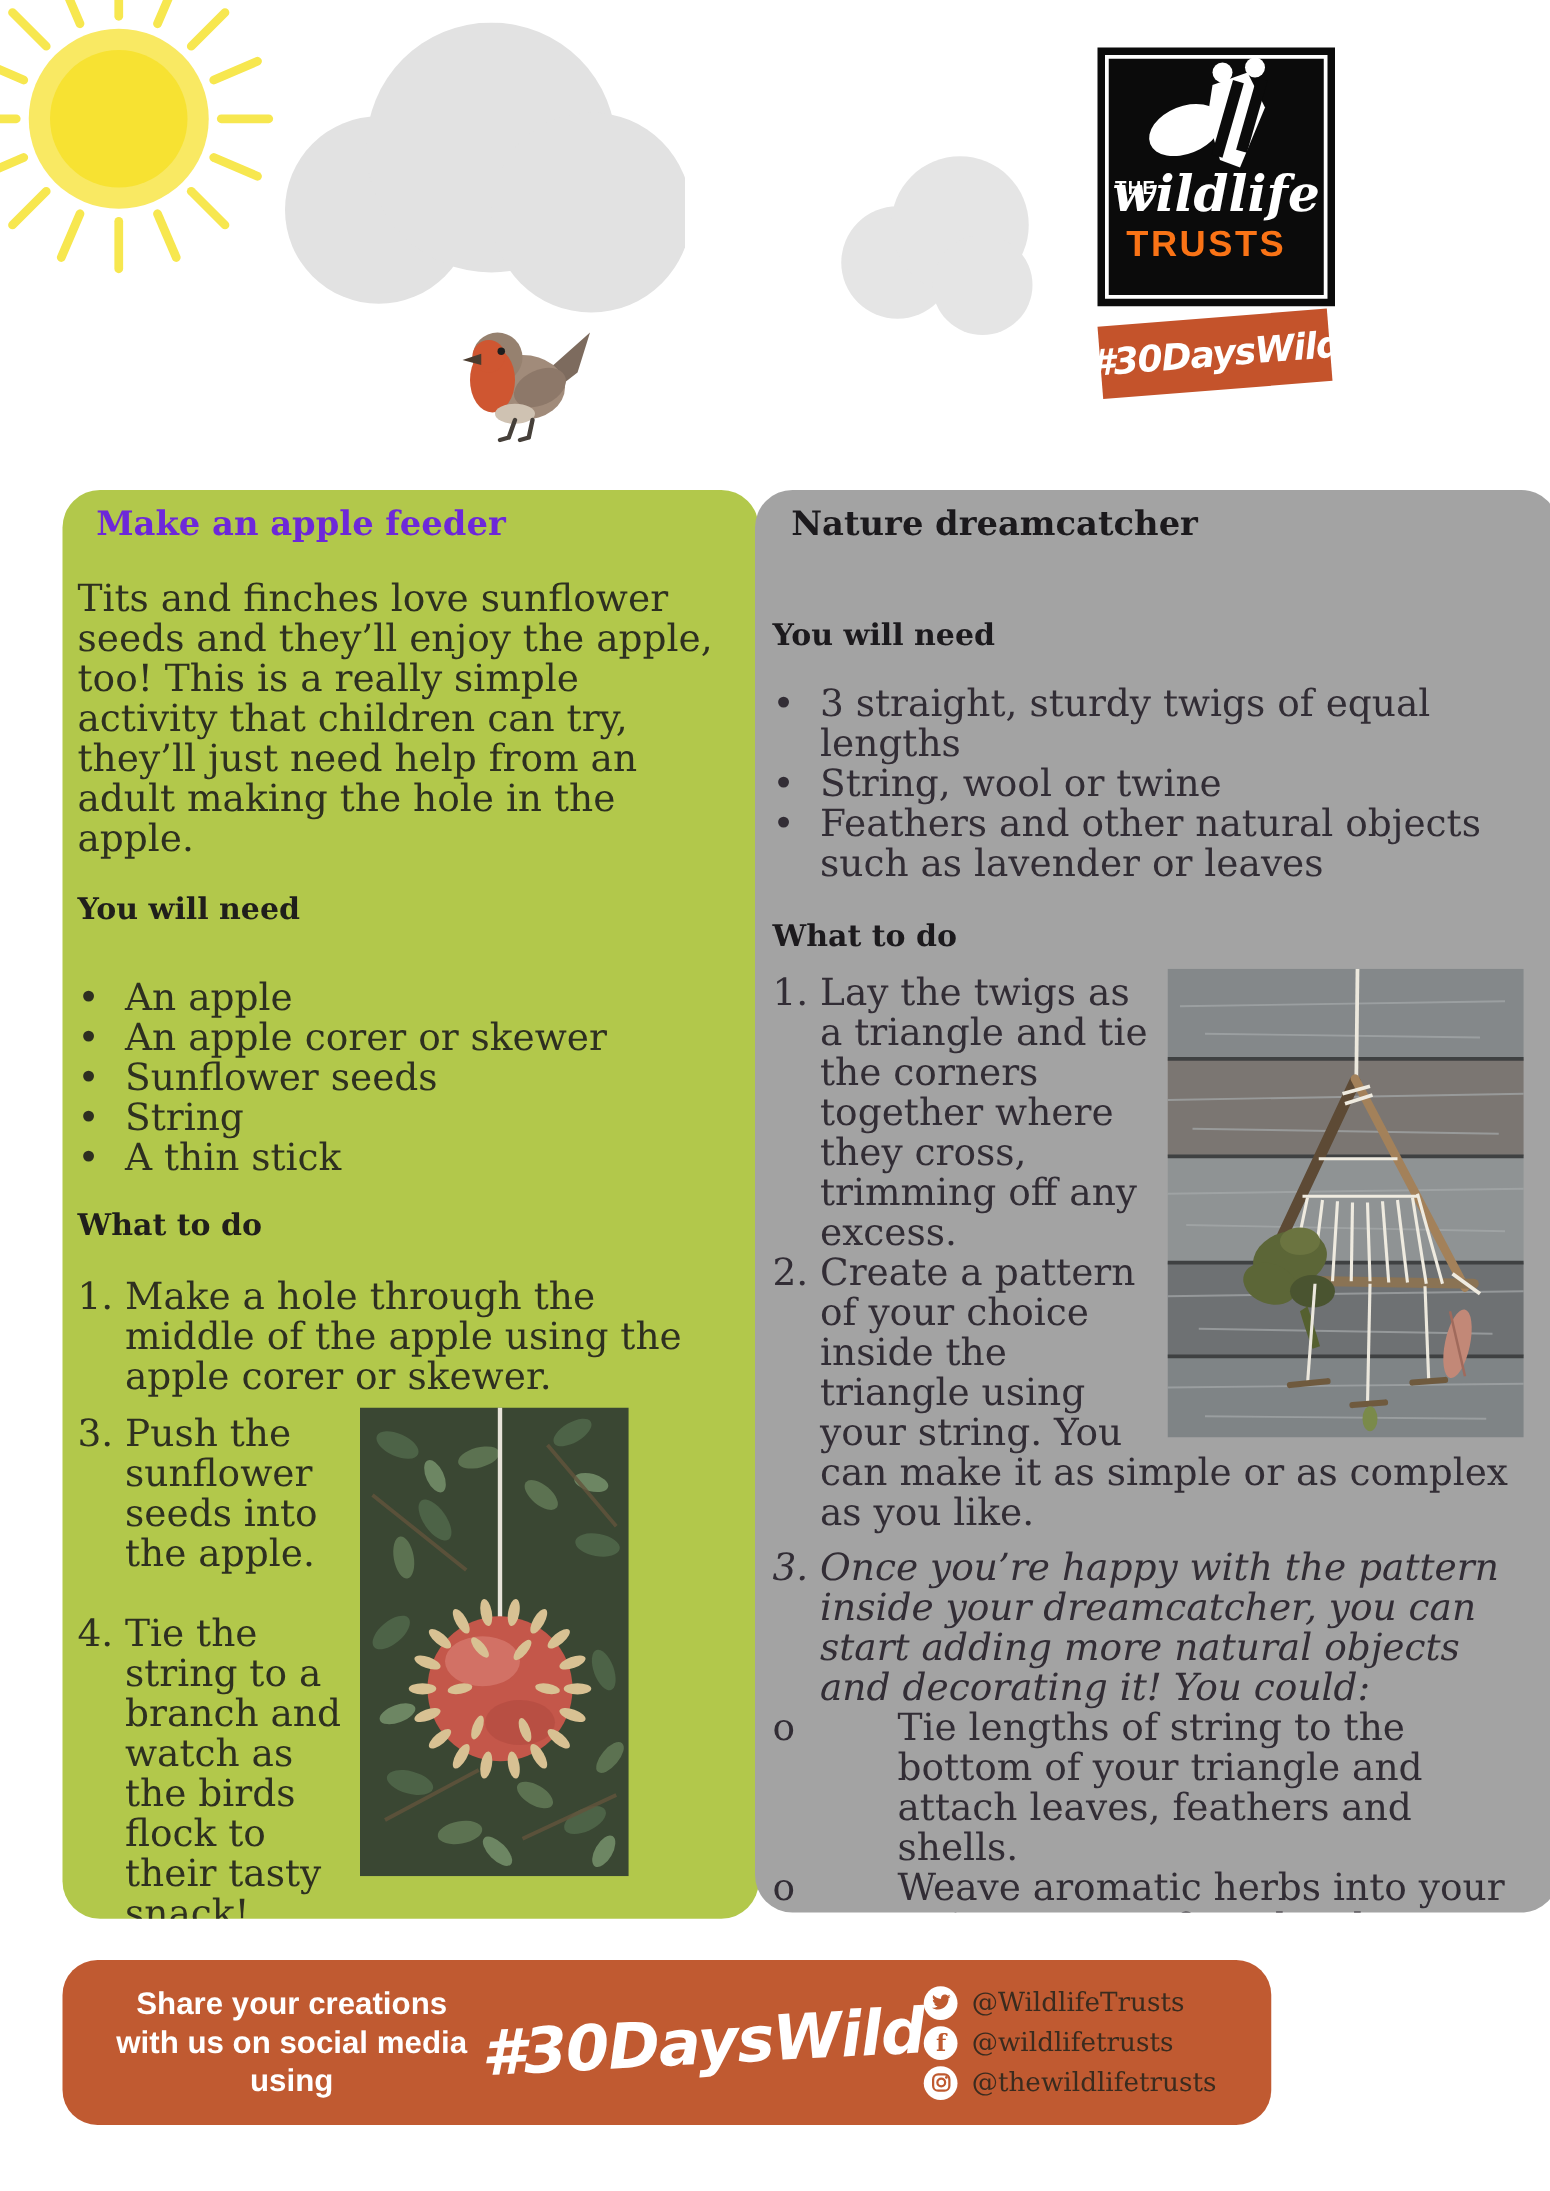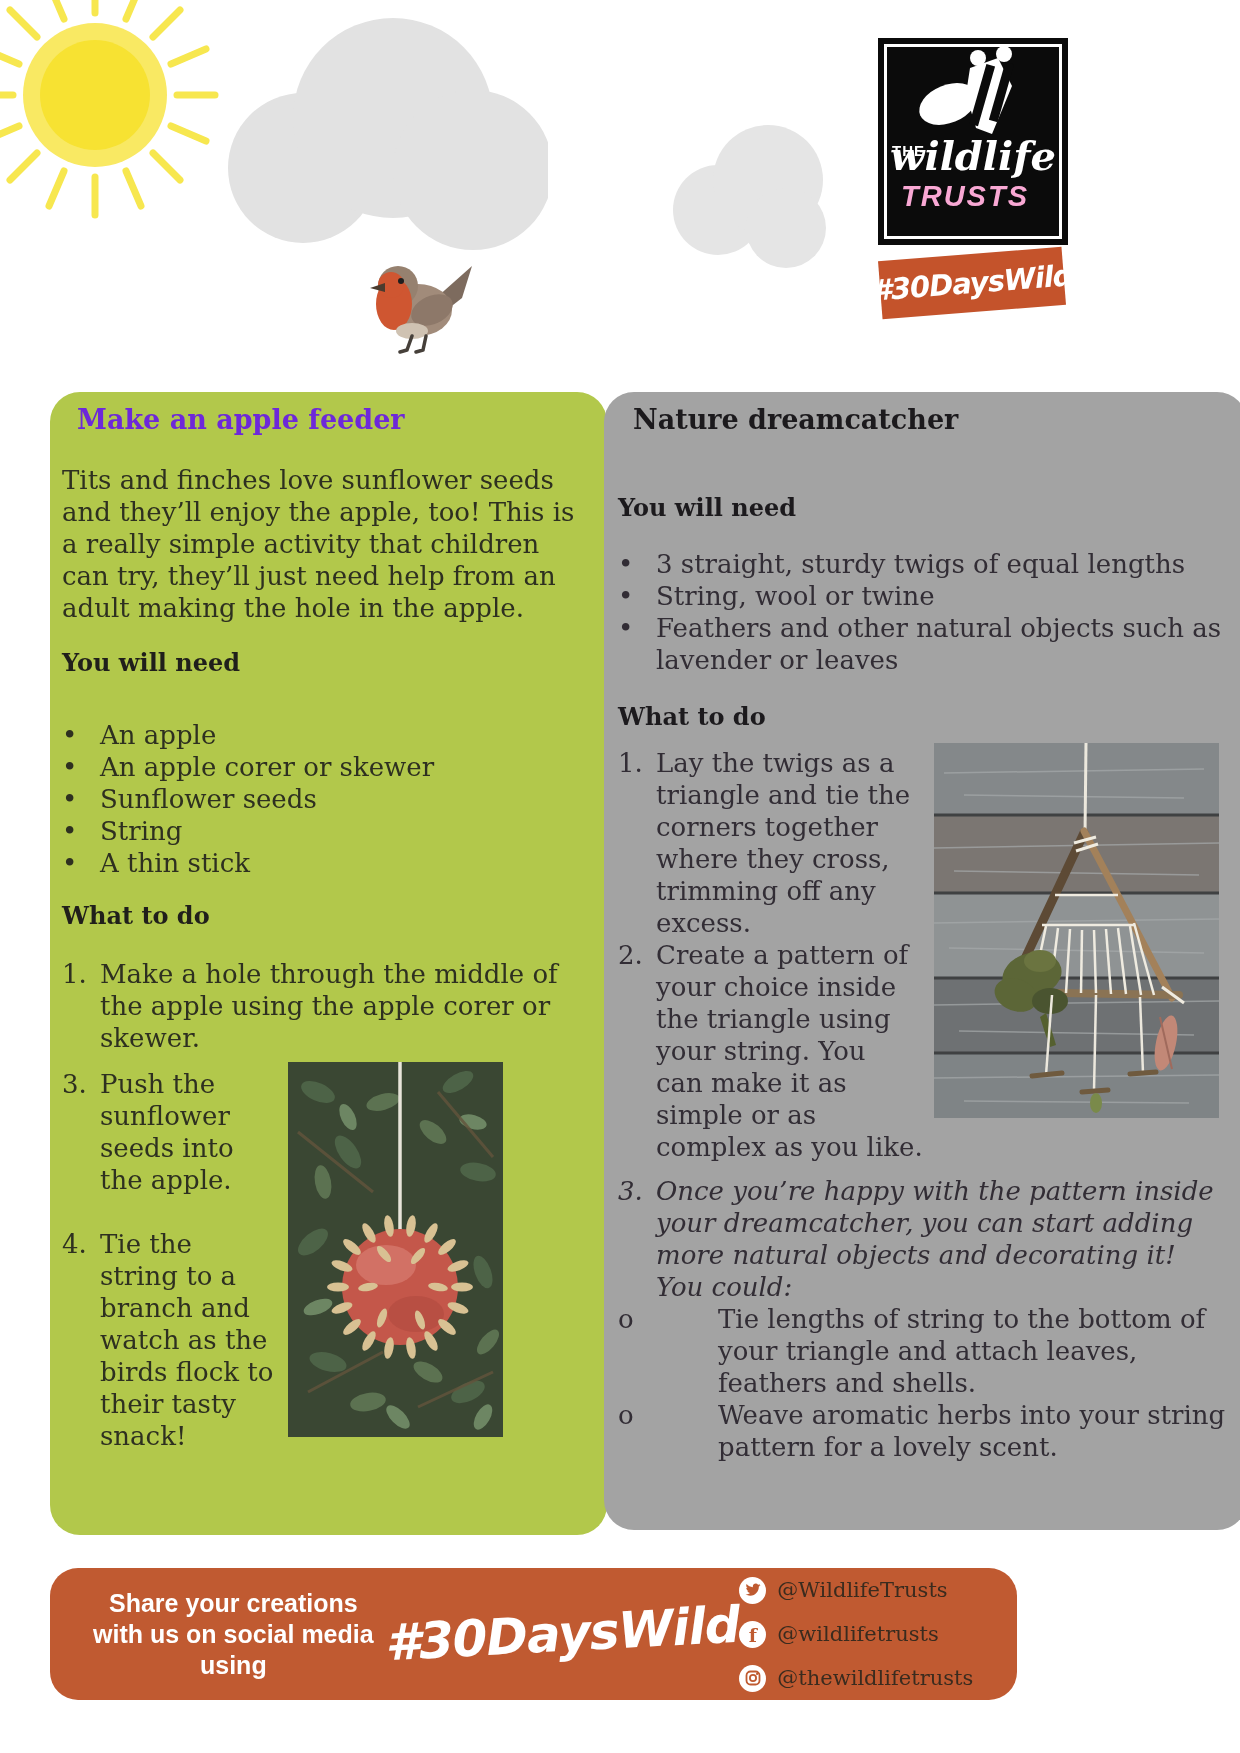--- a/index.html
+++ b/index.html
@@ -14,38 +14,38 @@
   #cloud-large{left:198px;top:18px;}
   #cloud-small{left:668px;top:110px;}
   #robin{left:360px;top:252px;}
 
   
   #logo{left:878px;top:38px;width:190px;height:207px;background:#0b0b0b;}
   #logo .inner{position:absolute;left:6px;top:6px;right:6px;bottom:6px;border:3px solid #ffffff;background:#0b0b0b;}
   #logo .badger{position:absolute;left:22px;top:8px;}
   #logo .t-the{position:absolute;left:14px;top:104px;color:#fff;font-family:"Liberation Sans",sans-serif;font-weight:bold;font-size:15px;letter-spacing:1px;}
   #logo .t-wildlife{position:absolute;left:12px;top:94px;width:150px;color:#fff;font-style:italic;font-weight:bold;font-size:40px;text-align:right;}
-  #logo .t-trusts{position:absolute;left:10px;top:142px;width:154px;color:#f9a8d4;font-family:"Liberation Sans",sans-serif;font-weight:bold;font-size:29px;letter-spacing:2px;text-align:center;font-style:italic;}
+  #logo .t-trusts{position:absolute;left:10px;top:142px;width:154px;color:#f97316;font-family:"Liberation Sans",sans-serif;font-weight:bold;font-size:29px;letter-spacing:2px;text-align:center;}
 
   
   #banner{left:880px;top:254px;width:184px;height:58px;background:#c4532b;
     transform:rotate(-4.5deg);display:flex;align-items:center;justify-content:center;}
   #banner .txt{color:#fff;font-family:"DejaVu Sans",sans-serif;font-weight:bold;font-style:italic;font-size:29px;letter-spacing:-1px;}
 
   
   .panel{border-radius:30px;overflow:hidden;box-sizing:border-box;}
   #apple-panel{left:50px;top:392px;width:557px;height:1143px;background:#b2c84b;padding:10px 20px 0 12px;color:#2e3020;}
   #dream-panel{left:604px;top:392px;width:643px;height:1138px;background:#a3a3a3;padding:10px 20px 0 14px;color:#322d35;}
 
   .panel h2{margin:2px 0 0 15px;font-size:27px;font-weight:bold;color:#6d28d9;}
   #dream-panel h2{color:#1c1a1d;}
   .panel h3{margin:0;font-size:24px;font-weight:bold;color:#201f1b;}
   #dream-panel h3{color:#1c1a1d;}
 
-  .body-txt{font-size:26px;line-height:32px;}
+  .body-txt{font-size:30px;line-height:32px;}
   #apple-panel .intro{margin-top:29px;max-width:515px;}
   #apple-panel .h-need{margin-top:24px;}
   #apple-panel .list{margin-top:42px;}
   #apple-panel .h-do{margin-top:22px;}
   #apple-panel .step1{margin-top:28px;}
   #apple-panel .step2{margin-top:30px;}
   #apple-panel .step3{margin-top:14px;}
   #apple-panel .step4{margin-top:32px;}
 
   #dream-panel .h-need{margin-top:58px;}
@@ -67,21 +67,21 @@
   #apple-photo{width:215px;height:375px;margin:8px 84px 6px 12px;}
   #dream-photo{width:285px;height:375px;margin:12px 8px 10px 14px;}
 
   
   #footer{left:50px;top:1568px;width:967px;height:132px;background:#c05a31;border-radius:28px;
     display:flex;align-items:center;box-sizing:border-box;padding:0 28px 0 32px;}
   #footer .share{width:400px;text-align:center;color:#fff;font-family:"Liberation Sans",sans-serif;
     font-weight:bold;font-size:25px;line-height:31px;}
   #footer .big-tag{flex:1;text-align:center;color:#fff;font-family:"DejaVu Sans",sans-serif;
     font-weight:bold;font-style:italic;font-size:50px;letter-spacing:-1px;transform:rotate(-3deg);}
-  #footer .social{width:330px;display:flex;flex-direction:column;gap:17px;}
+  #footer .social{width:330px;display:flex;flex-direction:column;gap:5px;}
   .soc-row{display:flex;align-items:center;gap:11px;}
   .icon-circle{width:27px;height:27px;border-radius:50%;background:#fff;display:flex;align-items:center;justify-content:center;flex:0 0 27px;}
   .soc-handle{font-size:21px;color:#3a2b1e;}
   .fb-f{color:#bf5a30;font-weight:bold;font-size:19px;font-family:"DejaVu Serif",serif;line-height:1;margin-top:2px;}
 </style>
 </head>
 <body>
 
 <svg id="sun" class="abs" width="235" height="250" viewBox="0 0 235 250">
   <g stroke="#f7e74f" stroke-width="7" stroke-linecap="round">

